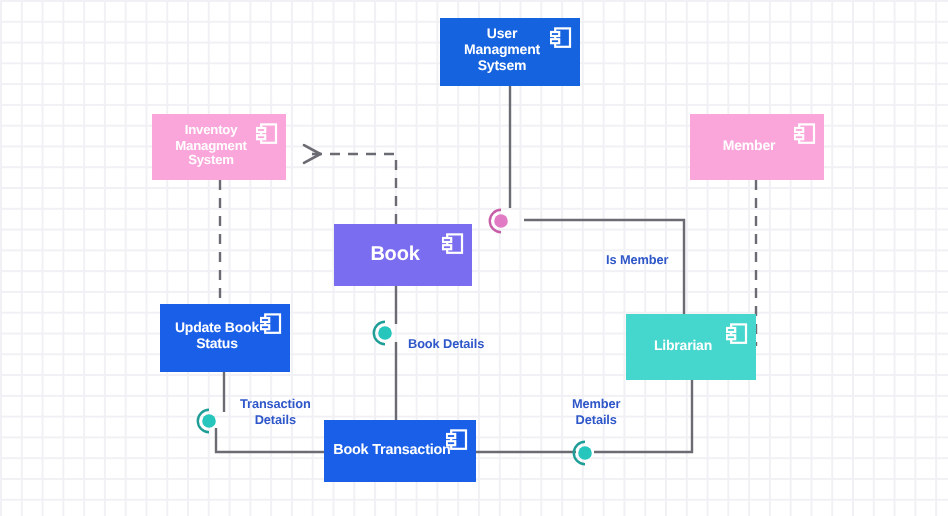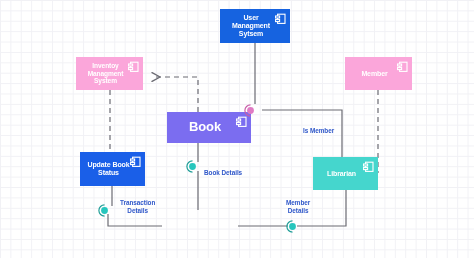--- a/index.html
+++ b/index.html
@@ -123,21 +123,21 @@
 
   <div class="node" style="left:345px; top:57px; width:67px; height:33px; background:#fba6da; font-size:7.0px;">
     <span class="label">Member</span>
     <svg class="comp-icon" viewBox="0 0 11 12">
       <rect x="2.6" y="1.2" width="7.4" height="9.2" fill="none" stroke="#ffffff" stroke-width="1.1"></rect>
       <rect x="0.4" y="3.0" width="4.2" height="2.0" fill="#fba6da" stroke="#ffffff" stroke-width="1.1"></rect>
       <rect x="0.4" y="6.6" width="4.2" height="2.0" fill="#fba6da" stroke="#ffffff" stroke-width="1.1"></rect>
     </svg>
   </div>
 
-  <div class="node" style="left:167px; top:112px; width:84px; height:31px; background:#7b6df0; font-size:13px;">
+  <div class="node" style="left:167px; top:112px; width:69px; height:31px; background:#7b6df0; font-size:10px;">
     <span class="label">Book</span>
     <svg class="comp-icon" viewBox="0 0 11 12">
       <rect x="2.6" y="1.2" width="7.4" height="9.2" fill="none" stroke="#ffffff" stroke-width="1.1"></rect>
       <rect x="0.4" y="3.0" width="4.2" height="2.0" fill="#7b6df0" stroke="#ffffff" stroke-width="1.1"></rect>
       <rect x="0.4" y="6.6" width="4.2" height="2.0" fill="#7b6df0" stroke="#ffffff" stroke-width="1.1"></rect>
     </svg>
   </div>
 
   <div class="node" style="left:80px; top:152px; width:65px; height:34px; background:#1a5fe8; font-size:7.0px;">
     <span class="label">Update Book<br>Status</span>
@@ -150,20 +150,28 @@
 
   <div class="node" style="left:313px; top:157px; width:65px; height:33px; background:#45d6cd; font-size:7.0px;">
     <span class="label">Librarian</span>
     <svg class="comp-icon" viewBox="0 0 11 12">
       <rect x="2.6" y="1.2" width="7.4" height="9.2" fill="none" stroke="#ffffff" stroke-width="1.1"></rect>
       <rect x="0.4" y="3.0" width="4.2" height="2.0" fill="#45d6cd" stroke="#ffffff" stroke-width="1.1"></rect>
       <rect x="0.4" y="6.6" width="4.2" height="2.0" fill="#45d6cd" stroke="#ffffff" stroke-width="1.1"></rect>
     </svg>
   </div>
 
+  <div class="node" style="left:162px; top:210px; width:76px; height:31px; background:#1a5fe8; font-size:7.2px;">
+    <span class="label">Book Transaction</span>
+    <svg class="comp-icon" viewBox="0 0 11 12">
+      <rect x="2.6" y="1.2" width="7.4" height="9.2" fill="none" stroke="#ffffff" stroke-width="1.1"></rect>
+      <rect x="0.4" y="3.0" width="4.2" height="2.0" fill="#1a5fe8" stroke="#ffffff" stroke-width="1.1"></rect>
+      <rect x="0.4" y="6.6" width="4.2" height="2.0" fill="#1a5fe8" stroke="#ffffff" stroke-width="1.1"></rect>
+    </svg>
+  </div>
 
   <svg class="socket" style="left:244px; top:104px;" viewBox="0 0 13 13">
     <path d="M 6.5 0.9 A 5.6 5.6 0 1 0 6.5 12.1" fill="none" stroke="#c85ea8" stroke-width="1.2"></path>
     <circle cx="6.5" cy="6.5" r="3.4" fill="#e07bc4"></circle>
   </svg>
 
   <svg class="socket" style="left:186px; top:160px;" viewBox="0 0 13 13">
     <path d="M 6.5 0.9 A 5.6 5.6 0 1 0 6.5 12.1" fill="none" stroke="#1f9e97" stroke-width="1.2"></path>
     <circle cx="6.5" cy="6.5" r="3.4" fill="#26c6bd"></circle>
   </svg>

